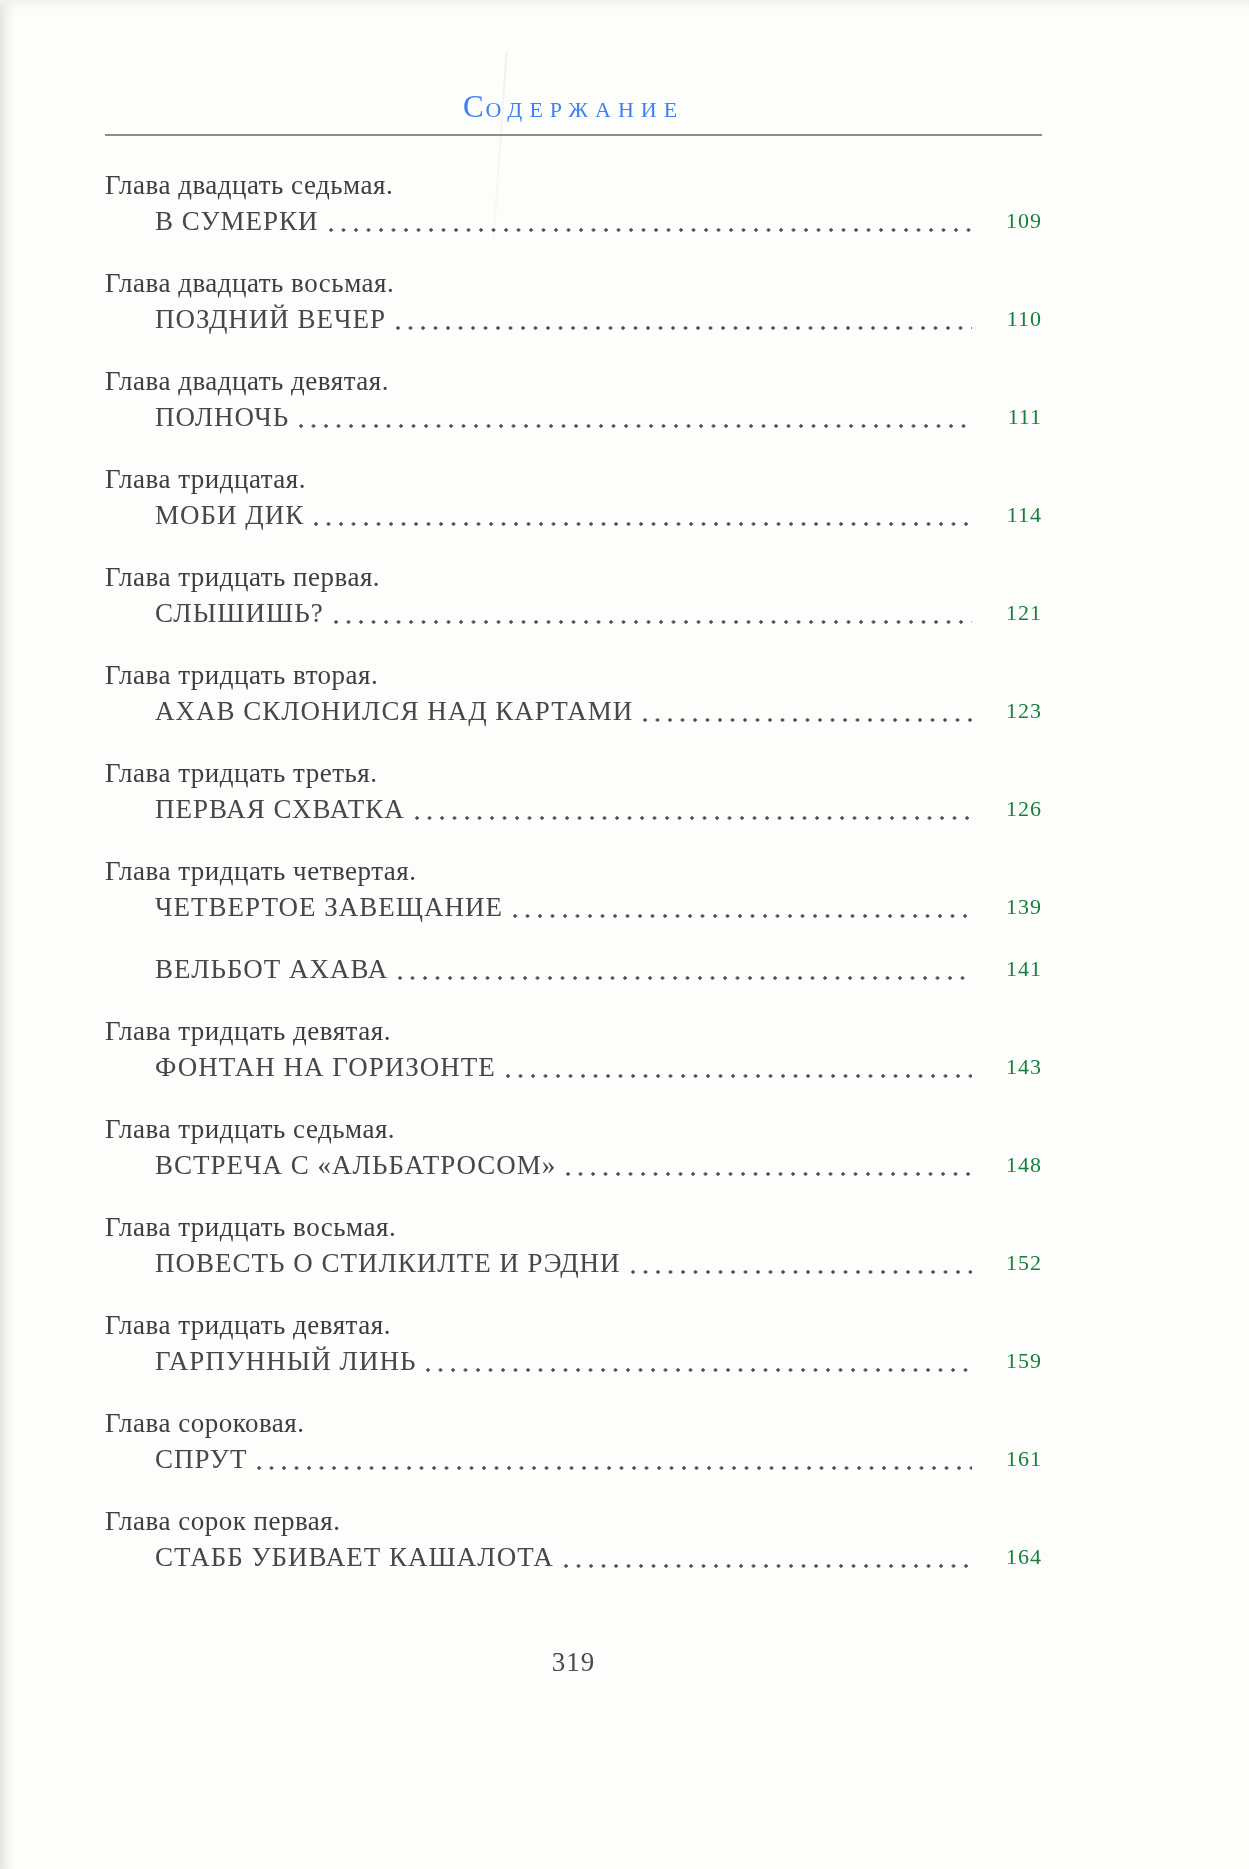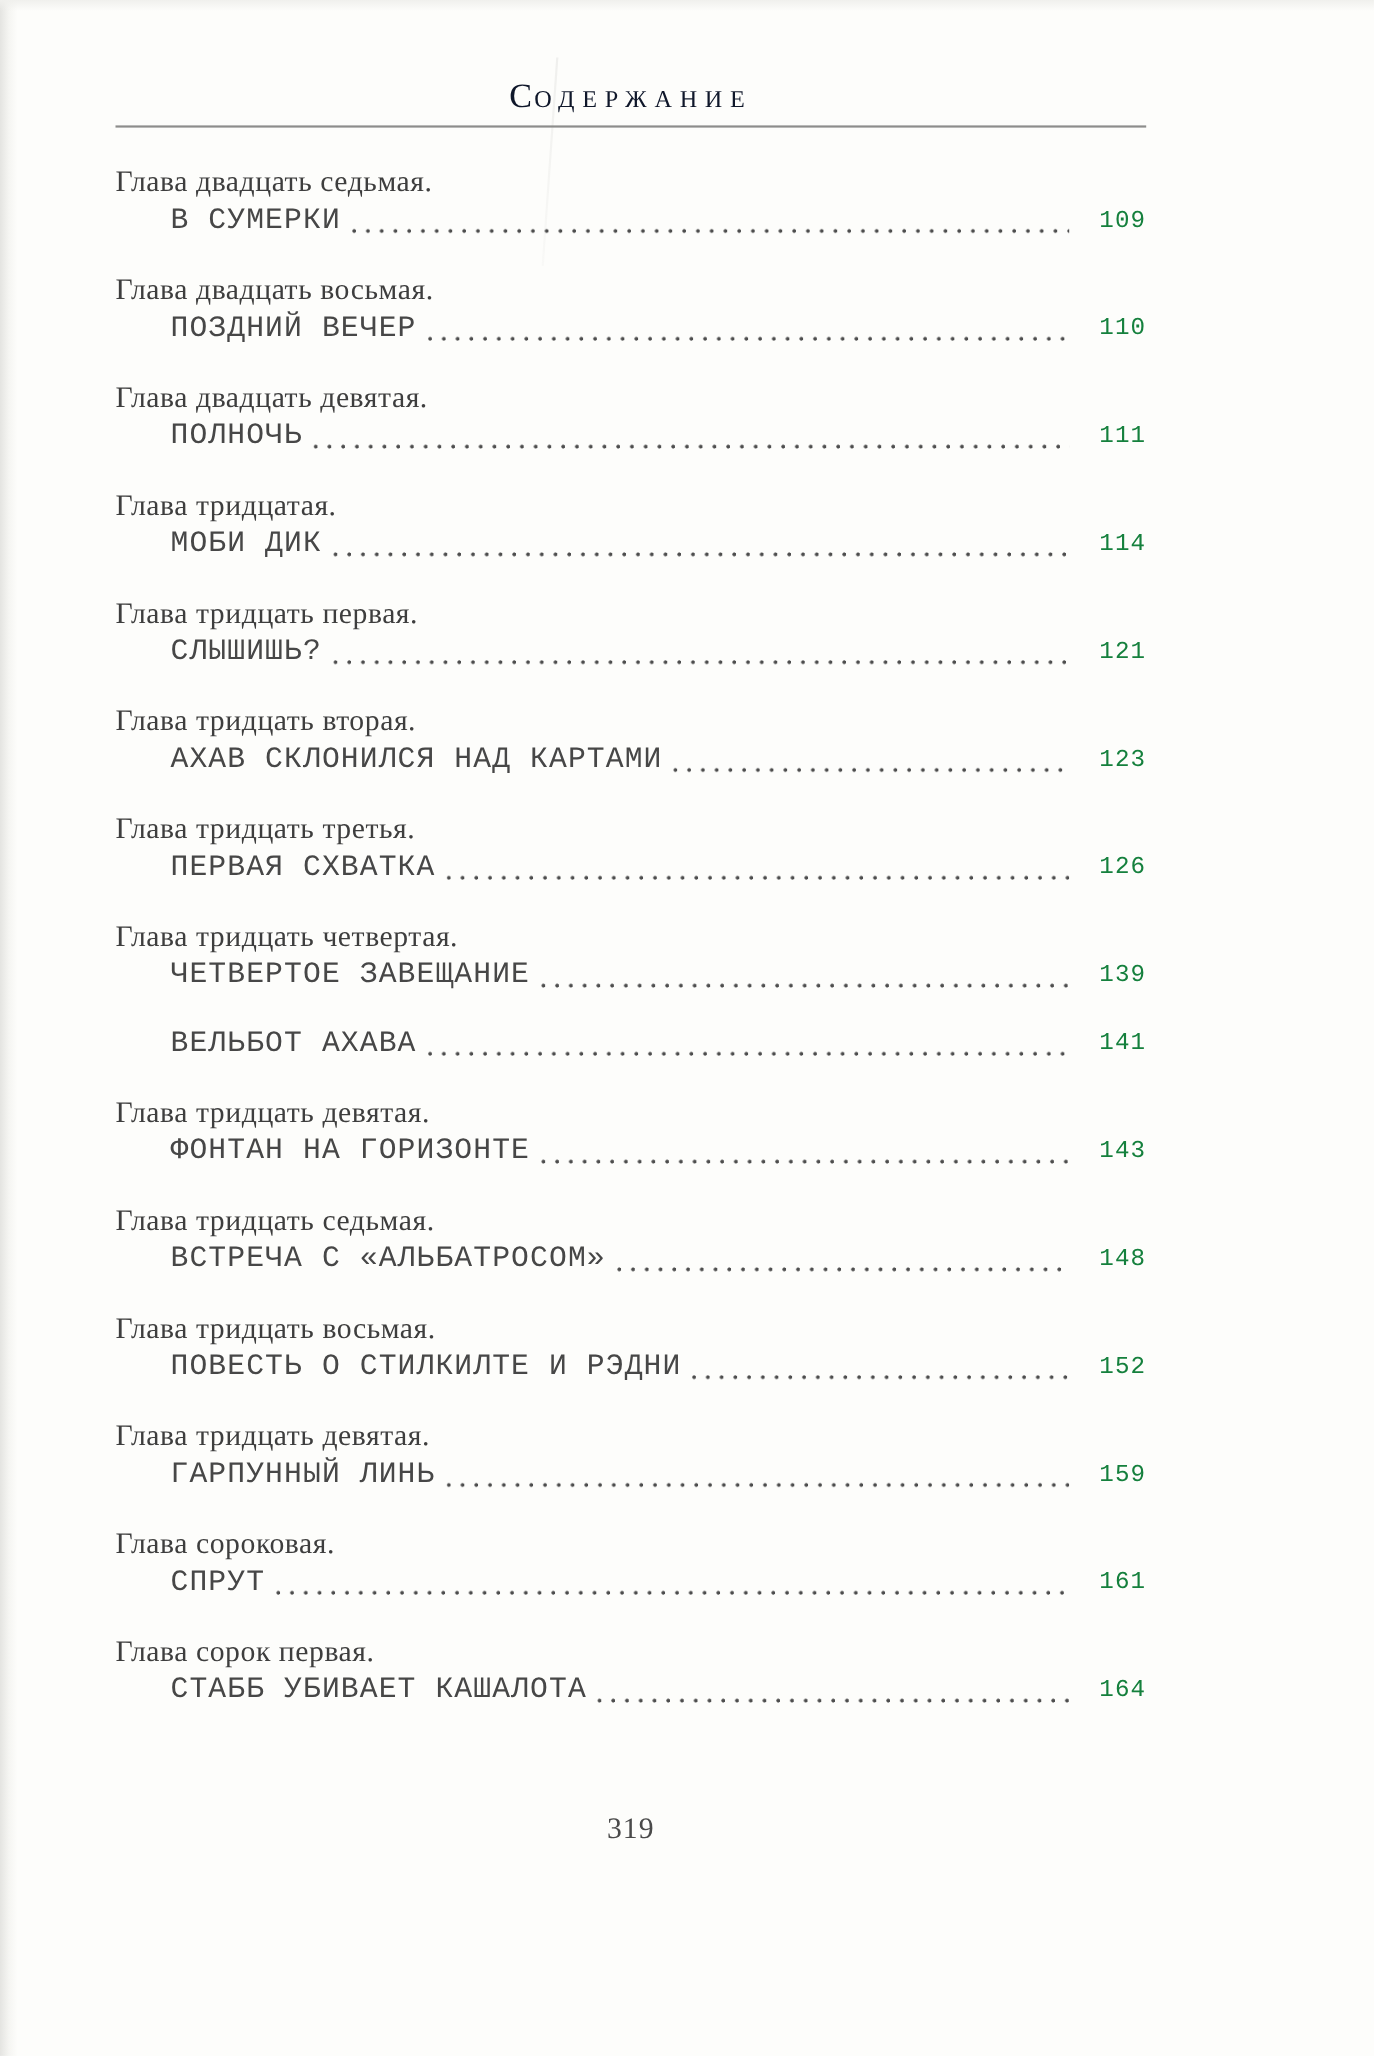--- a/index.html
+++ b/index.html
@@ -25,24 +25,24 @@
     position: absolute; left: 499px; top: 52px; width: 2px; height: 190px;
     background: linear-gradient(to bottom, rgba(120,120,115,0.10), rgba(120,120,115,0.03));
     transform: rotate(4deg);
   }
 
   .content {
     position: absolute; left: 105px; top: 0; width: 937px; height: 100%;
   }
 
   .header {
-    padding-top: 72px;
+    padding-top: 92px;
     height: 30px; line-height: 30px;
     text-align: center;
-    color: #0f172a;
+    color: #3b82f6;
   }
   .header .cap  { font-size: 31px; letter-spacing: 2px; }
   .header .rest { font-size: 22px; letter-spacing: 7px; }
 
   .rule {
     margin-top: 12px;
     height: 2px;
     background: #8d8d8b;
   }
 
@@ -53,21 +53,20 @@
     font-size: 27px; line-height: 36px;
     color: #3e3e3e;
     letter-spacing: 0.5px;
     white-space: nowrap;
   }
   .title-row {
     display: flex; align-items: flex-start;
     padding-left: 50px;
     font-size: 27px; line-height: 36px;
     color: #474747;
-    font-family: Liberation Mono, monospace;
   }
   .title-row .title {
     white-space: nowrap;
     letter-spacing: 1px;
   }
   .leader {
     flex: 1;
     height: 4px;
     align-self: flex-end;
     margin: 0 14px 7px 10px;

